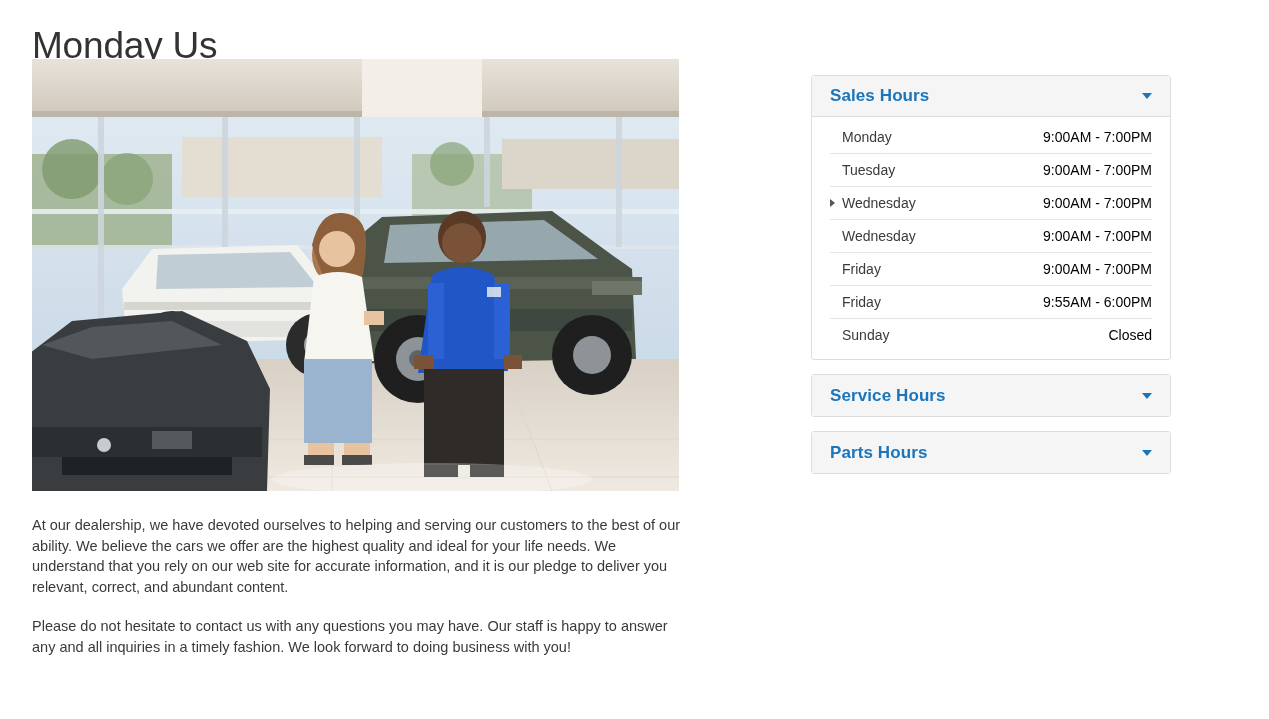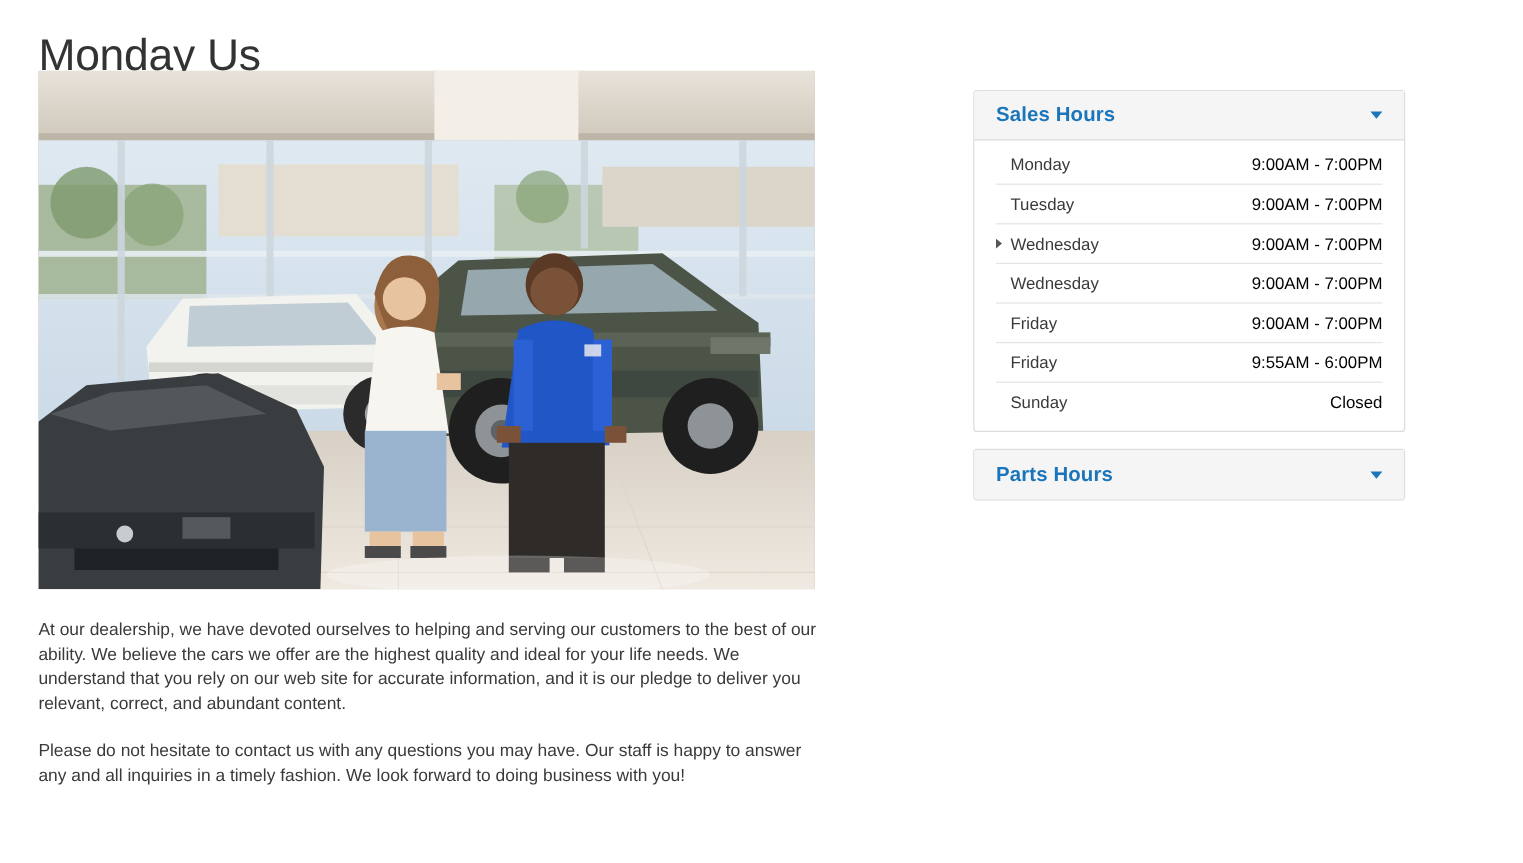--- a/index.html
+++ b/index.html
@@ -318,20 +318,26 @@
                   <span>Sunday</span>
                 </div>
               </td>
               <td class="time">Closed</td>
             </tr>
           </tbody>
         </table>
       </div>
     </div>
 
+    <div class="panel collapsed">
+      <div class="panel-head">
+        <span class="panel-title">Service Hours</span>
+        <span class="caret"></span>
+      </div>
+    </div>
 
     <div class="panel collapsed">
       <div class="panel-head">
         <span class="panel-title">Parts Hours</span>
         <span class="caret"></span>
       </div>
     </div>
 
   </div>
 </div>

